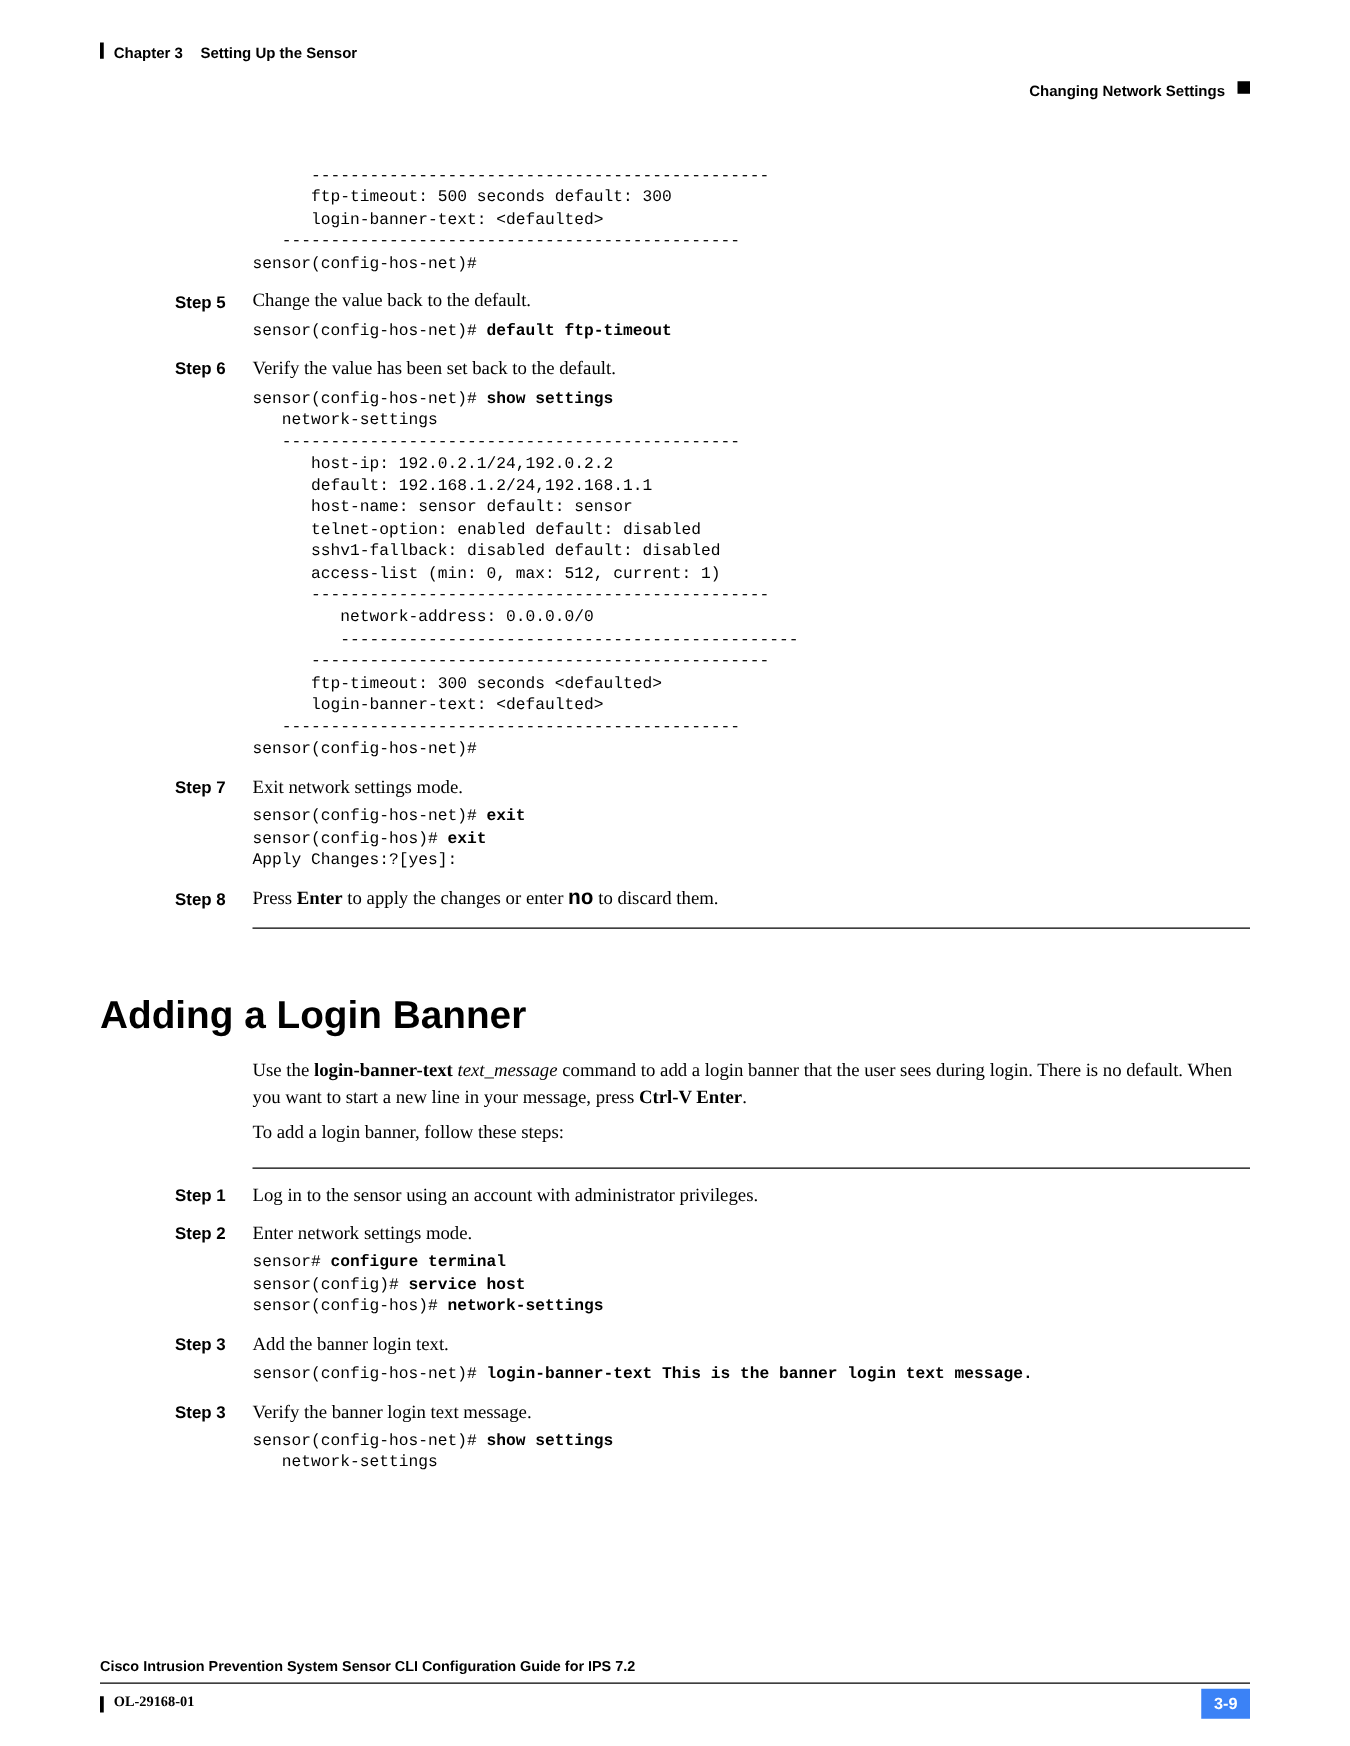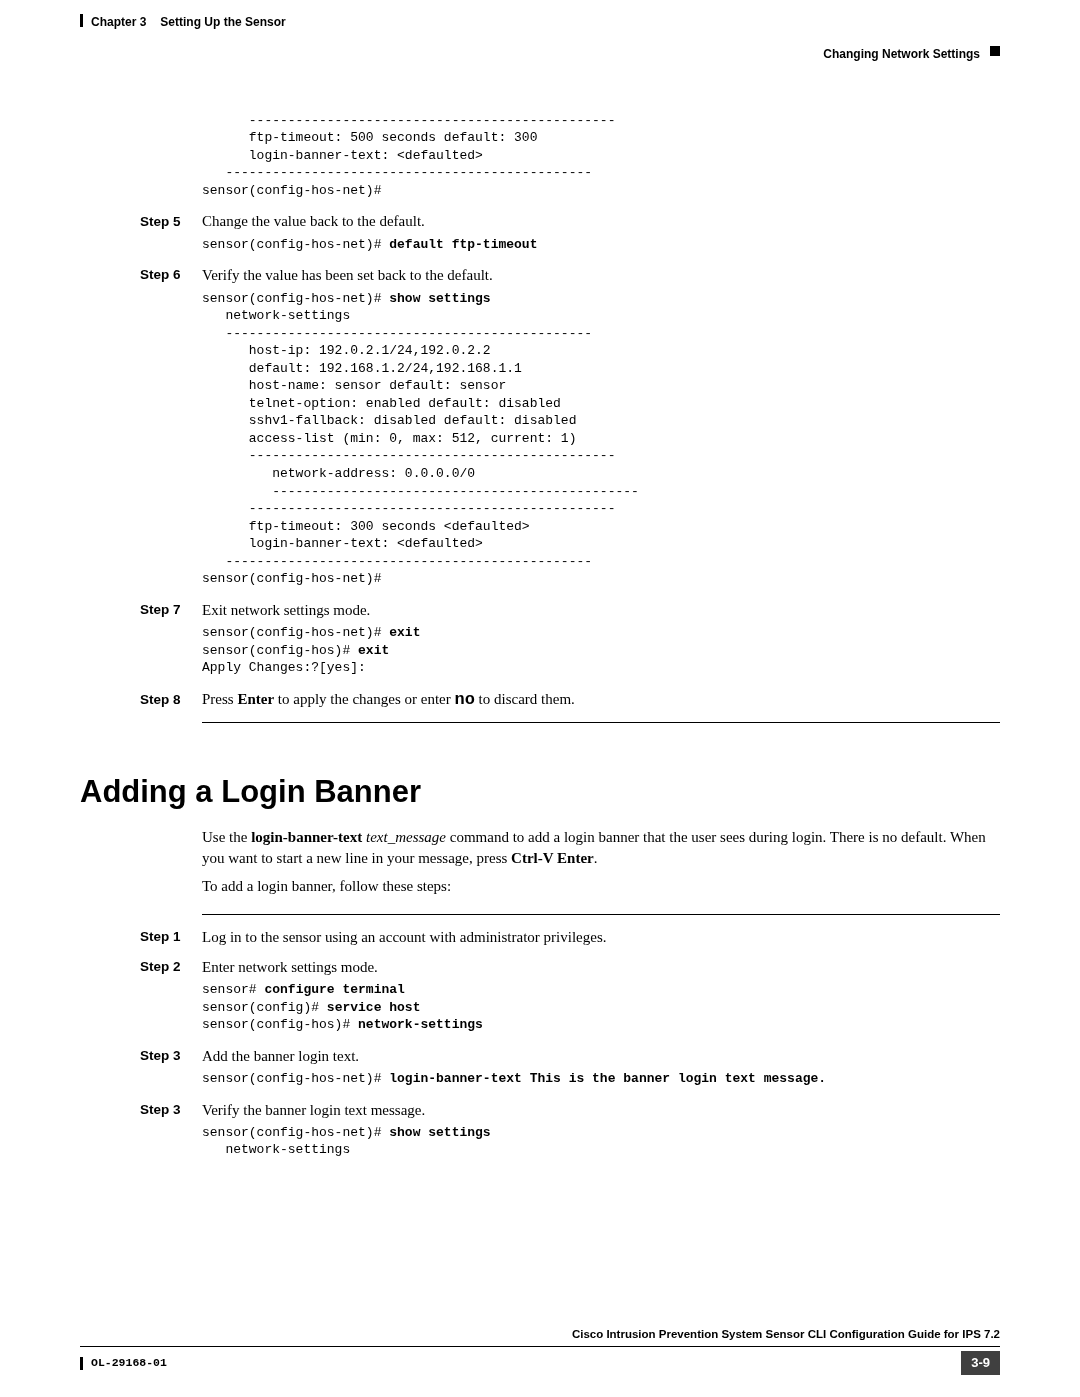--- a/index.html
+++ b/index.html
@@ -8,21 +8,21 @@
     font-family: "Times New Roman", Times, serif;
     font-size: 14.5px;
     background: #fff;
     color: #000;
     width: 1080px;
     line-height: 1.35;
   }
   .page {
     width: 1080px;
     min-height: 1397px;
-    padding: 14px 80px 20px 80px;
+    padding: 34px 80px 20px 80px;
     box-sizing: border-box;
     position: relative;
   }
   .header {
     width: 100%;
     margin-bottom: 8px;
   }
   .header-top {
     display: flex;
     font-family: Arial, Helvetica, sans-serif;
@@ -114,50 +114,50 @@
     border-top: 1.5px solid #000;
     margin: 10px 0 16px 122px;
   }
   .footer {
     position: absolute;
     bottom: 22px;
     left: 80px;
     right: 80px;
   }
   .footer-top {
-    text-align: right;
+    text-align: left;
     font-family: Arial, Helvetica, sans-serif;
     font-size: 11.5px;
     font-weight: bold;
     border-bottom: 1px solid #000;
     padding-bottom: 4px;
   }
   .footer-bottom {
     display: flex;
     justify-content: space-between;
     align-items: center;
     margin-top: 4px;
   }
   .footer-left {
-    font-family: Liberation Mono, monospace;
+    font-family: Liberation Serif, serif;
     font-size: 11.5px;
     font-weight: bold;
     display: inline-flex;
     align-items: center;
     text-align: center;
   }
   .footer-left .bar {
     display: inline-block;
     width: 3px;
     height: 13px;
     background: #000;
     margin-right: 8px;
   }
   .page-no {
-    background: #404040;
+    background: #3b82f6;
     color: #fff;
     font-family: Arial, Helvetica, sans-serif;
     font-weight: bold;
     font-size: 13px;
     padding: 3px 10px;
   }
 </style>
 </head>
 <body>
 

